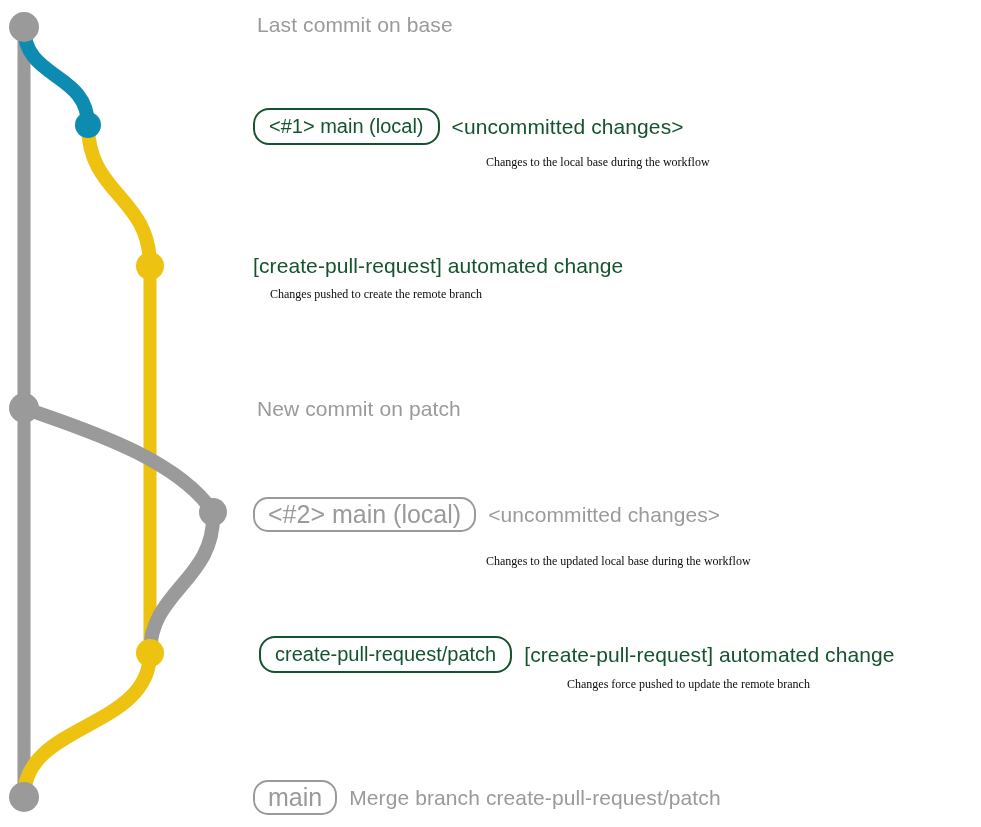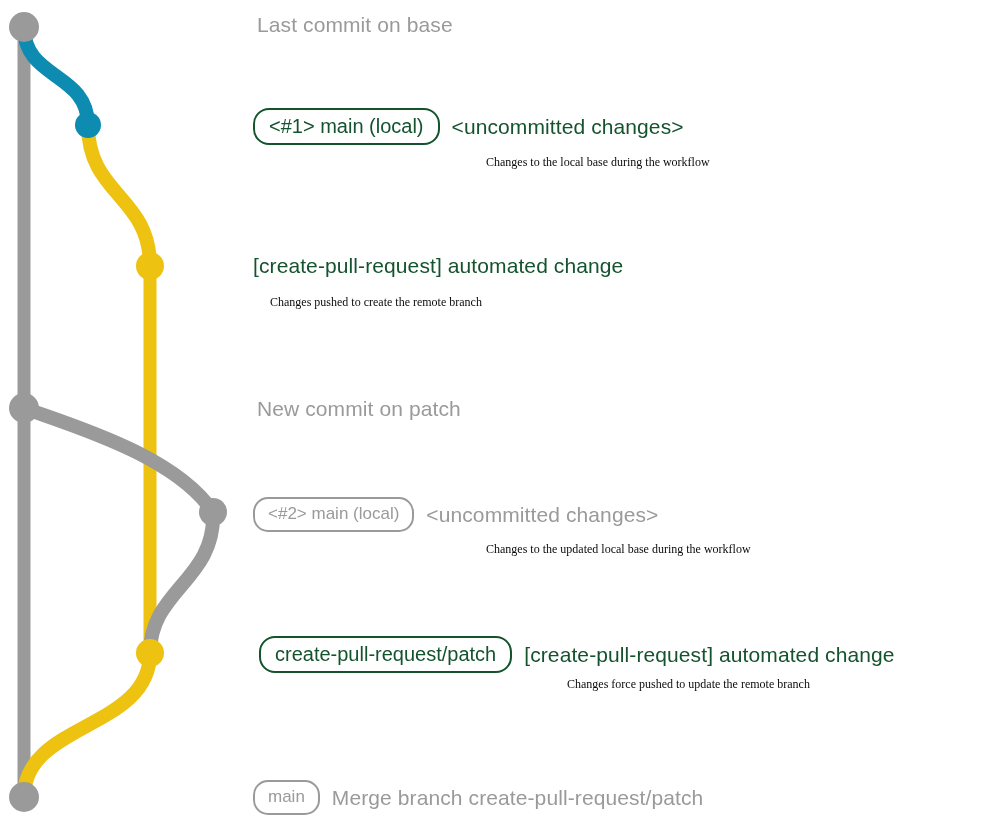--- a/index.html
+++ b/index.html
@@ -55,21 +55,21 @@
     border-radius: 16px;
     border: 2px solid currentColor;
     padding: 4px 14px 5px 14px;
     font-size: 20px;
     line-height: 24px;
     font-weight: 400;
     white-space: nowrap;
     background: #ffffff;
   }
   .tag-sm {
-    font-size: 17px;
+    font-size: 25px;
     padding: 3px 13px 4px 13px;
     border-width: 2px;
     border-radius: 15px;
   }
 
   
   .c-gray   { color: #9a9a9a; }
   .c-teal   { color: #14532d; }
   .c-yellow { color: #14532d; }
 </style>
@@ -112,33 +112,33 @@
   <div class="row" style="left:253px; top:108px;">
     <div class="taglist">
       <span class="tag c-teal">&lt;#1&gt; main (local)</span>
       <span class="headline c-teal">&lt;uncommitted changes&gt;</span>
     </div>
     <div class="subtext" style="margin-left:233px; margin-top:6px;">Changes to the local base during the workflow</div>
   </div>
 
   <div class="row" style="left:253px; top:253px;">
     <div class="headline c-yellow">[create-pull-request] automated change</div>
-    <div class="subtext" style="margin-left:17px; margin-top:12px;">Changes pushed to create the remote branch</div>
+    <div class="subtext" style="margin-left:17px; margin-top:4px;">Changes pushed to create the remote branch</div>
   </div>
 
   <div class="row" style="left:257px; top:396px;">
     <div class="headline c-gray">New commit on patch</div>
   </div>
 
   <div class="row" style="left:253px; top:497px;">
     <div class="taglist">
       <span class="tag tag-sm c-gray">&lt;#2&gt; main (local)</span>
       <span class="headline c-gray">&lt;uncommitted changes&gt;</span>
     </div>
-    <div class="subtext" style="margin-left:233px; margin-top:6px;">Changes to the updated local base during the workflow</div>
+    <div class="subtext" style="margin-left:233px; margin-top:18px;">Changes to the updated local base during the workflow</div>
   </div>
 
   <div class="row" style="left:259px; top:636px;">
     <div class="taglist">
       <span class="tag c-yellow">create-pull-request/patch</span>
       <span class="headline c-yellow">[create-pull-request] automated change</span>
     </div>
     <div class="subtext" style="margin-left:308px; margin-top:0;">Changes force pushed to update the remote branch</div>
   </div>
 

